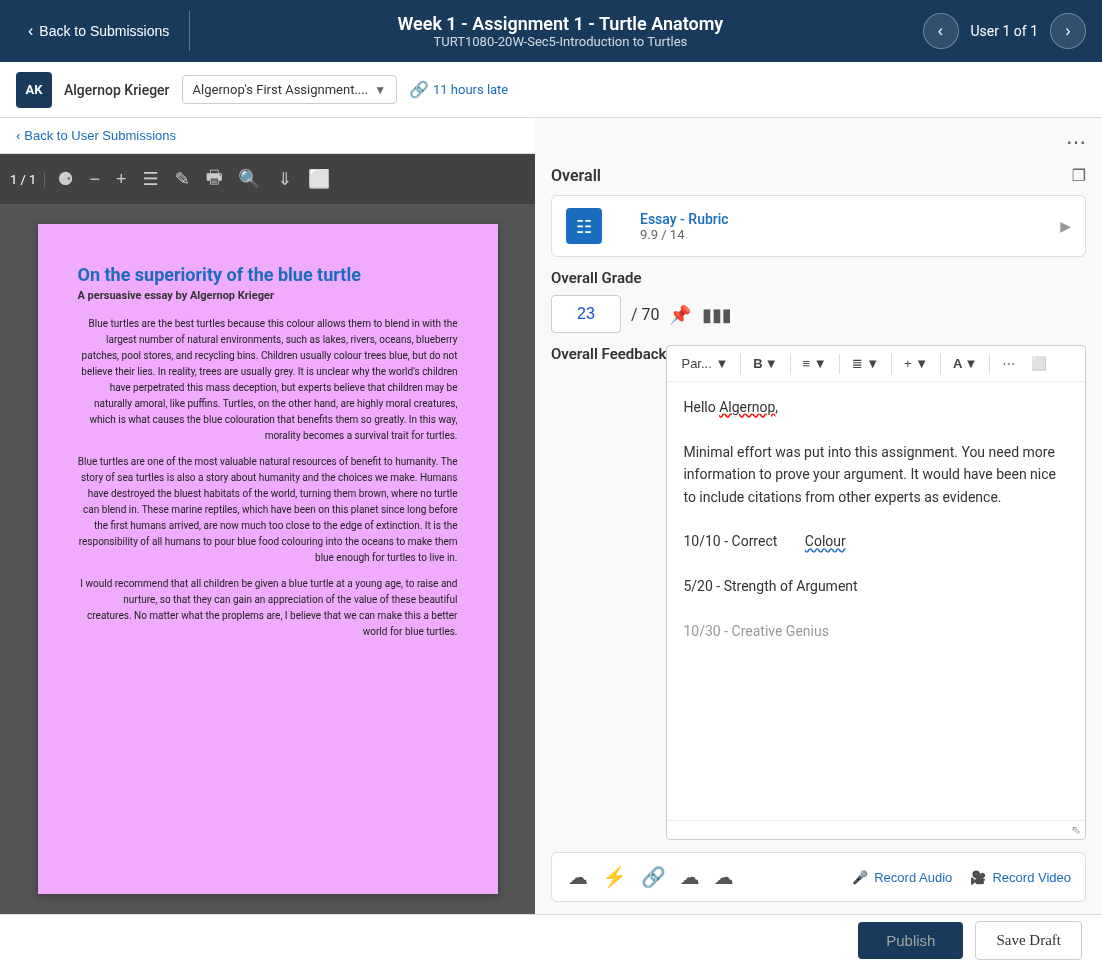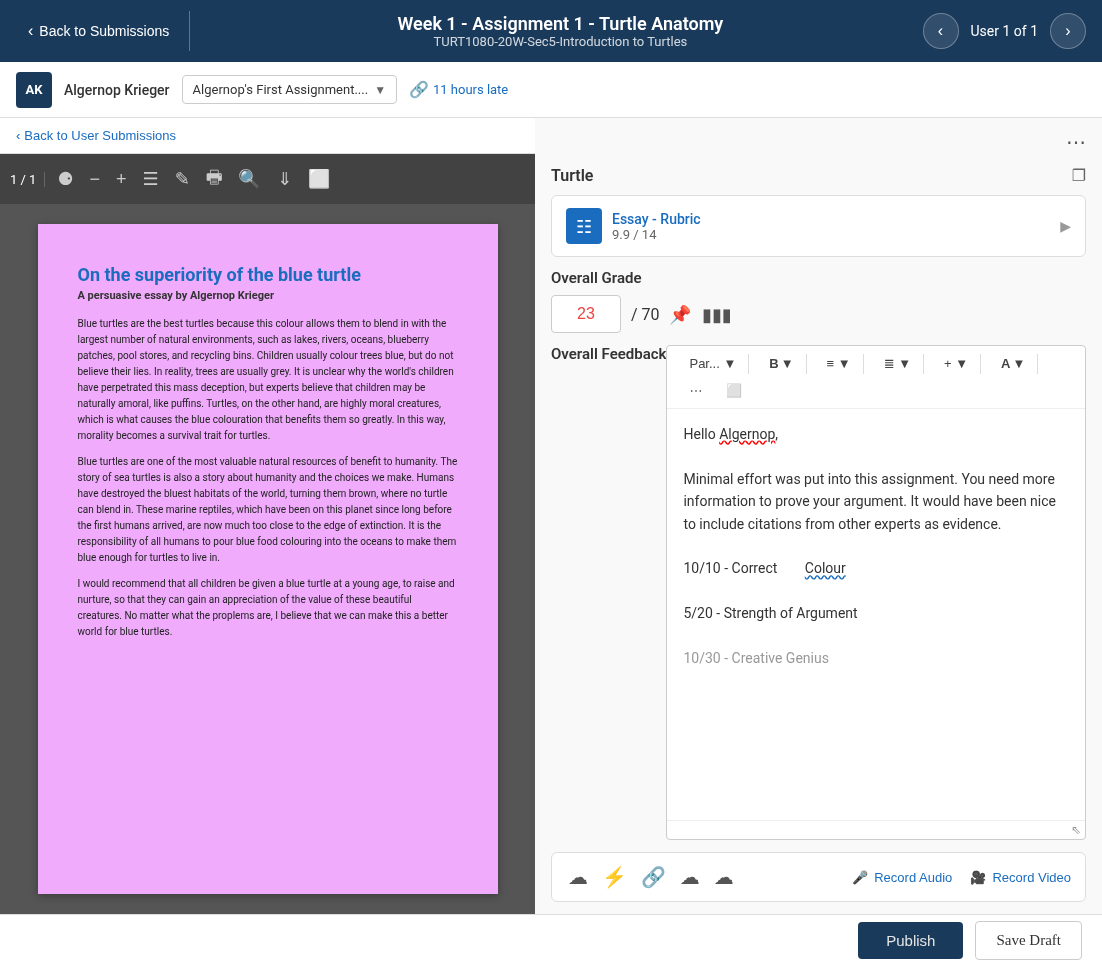--- a/index.html
+++ b/index.html
@@ -64,71 +64,71 @@
       background: none; border: none; color: #ccc; cursor: pointer; padding: 4px;
       font-size: 18px; display: flex; align-items: center; justify-content: center;
     }
     .pdf-area { flex: 1; overflow: auto; padding: 20px; display: flex; justify-content: center; }
     .pdf-page {
       background: #f0abfc; width: 460px; min-height: 620px; padding: 40px;
       box-shadow: 0 2px 8px rgba(0,0,0,0.3);
     }
     .pdf-title { color: #1a6cbf; font-size: 18px; font-weight: bold; margin-bottom: 4px; }
     .pdf-subtitle { font-size: 11px; font-weight: bold; margin-bottom: 14px; color: #333; }
-    .pdf-body { font-size: 10px; line-height: 1.6; color: #222; }
+    .pdf-body { font-size: 10px; line-height: 1.6; color: #222; text-align: right; }
     .pdf-body p { margin-bottom: 10px; }
 
     
     .right-panel { flex: 1; background: #f9f9f9; display: flex; flex-direction: column; overflow: hidden; }
     .right-panel-header { padding: 12px 16px; display: flex; justify-content: flex-end; }
     .more-btn { background: none; border: none; cursor: pointer; font-size: 20px; color: #555; }
 
     
     .rubrics-section { padding: 0 16px 12px; }
     .rubrics-title { font-size: 16px; font-weight: 600; color: #333; margin-bottom: 10px; display: flex; align-items: center; justify-content: space-between; }
     .rubric-expand-btn { background: none; border: none; cursor: pointer; color: #666; font-size: 16px; }
     .rubric-card {
       border: 1px solid #ddd; border-radius: 6px; padding: 12px 14px;
       background: white; display: flex; align-items: center; gap: 10px; cursor: pointer;
     }
     .rubric-icon {
       width: 36px; height: 36px; background: #1a6cbf; border-radius: 4px;
       display: flex; align-items: center; justify-content: center; color: white; font-size: 18px; flex-shrink: 0;
     }
-    .rubric-info { flex: 1; }
+    .rubric-info { flex: 1; margin-left: 28px; }
     .rubric-name { font-size: 14px; font-weight: 500; color: #1a6cbf; }
     .rubric-score { font-size: 13px; color: #666; }
     .rubric-chevron { color: #999; font-size: 14px; }
 
     
     .grade-section { padding: 0 16px 12px; }
     .grade-label { font-size: 15px; font-weight: 600; color: #333; margin-bottom: 8px; }
     .grade-row { display: flex; align-items: center; gap: 10px; }
     .grade-input {
       width: 70px; height: 38px; border: 1px solid #ccc; border-radius: 4px;
-      font-size: 16px; font-weight: 500; text-align: center; color: #ef4444;
+      font-size: 16px; font-weight: 500; text-align: center; color: #1d4ed8;
     }
     .grade-total { font-size: 16px; color: #333; }
     .grade-icon { font-size: 18px; color: #666; cursor: pointer; }
     .grade-chart-icon { font-size: 18px; color: #555; cursor: pointer; }
 
     
     .feedback-section { padding: 0 16px 12px; flex: 1; display: flex; flex-direction: row; }
     .feedback-label { font-size: 15px; font-weight: 600; color: #333; margin-bottom: 8px; }
     .feedback-editor {
       border: 1px solid #ccc; border-radius: 4px; background: white;
       flex: 1; display: flex; flex-direction: column; overflow: hidden;
     }
     .editor-toolbar {
       display: flex; align-items: center; padding: 6px 8px; border-bottom: 1px solid #eee;
       gap: 4px; flex-wrap: wrap;
     }
     .editor-btn {
       background: none; border: none; cursor: pointer; padding: 4px 6px;
-      font-size: 13px; color: #444; border-radius: 3px; display: flex; align-items: center; gap: 2px; margin-left: 8px;
+      font-size: 13px; color: #444; border-radius: 3px; display: flex; align-items: center; gap: 2px;
     }
     .editor-separator { width: 1px; height: 20px; background: #ddd; margin: 0 2px; }
     .editor-content { flex: 1; padding: 14px 16px; overflow-y: auto; font-size: 14px; line-height: 1.6; color: #333; position: relative; }
     .editor-resize { text-align: right; padding: 2px 4px; color: #999; font-size: 12px; border-top: 1px solid #eee; }
     .squiggly { text-decoration: underline wavy red; }
     .squiggly-blue { text-decoration: underline wavy #1a6cbf; margin-left: 24px; }
 
     
     .media-toolbar {
       border: 1px solid #ddd; border-radius: 6px; margin: 0 16px 12px;
@@ -146,21 +146,21 @@
       display: flex; align-items: center; gap: 6px; background: none; border: none;
       cursor: pointer; color: #1a6cbf; font-size: 13px; font-weight: 500; margin-left: 8px;
     }
 
     
     .bottom-bar {
       height: 52px; background: white; border-top: 1px solid #ddd;
       display: flex; align-items: center; justify-content: flex-end; padding: 0 20px; gap: 12px;
     }
     .publish-btn {
-      background: #1a3a5c; color: #e5e5e5; border: none; border-radius: 4px;
+      background: #1a3a5c; color: #a3a3a3; border: none; border-radius: 4px;
       padding: 10px 28px; font-size: 15px; font-weight: 500; cursor: pointer;
     }
     .save-draft-btn {
       background: white; color: #333; border: 1px solid #ccc; border-radius: 4px;
       padding: 10px 20px; font-size: 15px; cursor: pointer; font-family: Liberation Serif, serif;
     }
   </style>
 </head>
 <body>
 
@@ -230,21 +230,21 @@
     </div>
   </div>
 
   <div class="right-panel">
     <div class="right-panel-header">
       <button class="more-btn">⋯</button>
     </div>
 
     <div class="rubrics-section">
       <div class="rubrics-title">
-        <span>Turtle</span>
+        <span>Overall</span>
         <button class="rubric-expand-btn">❐</button>
       </div>
       <div class="rubric-card">
         <div class="rubric-icon">☷</div>
         <div class="rubric-info">
           <div class="rubric-name">Essay - Rubric</div>
           <div class="rubric-score">9.9 / 14</div>
         </div>
         <span class="rubric-chevron">▶</span>
       </div>

